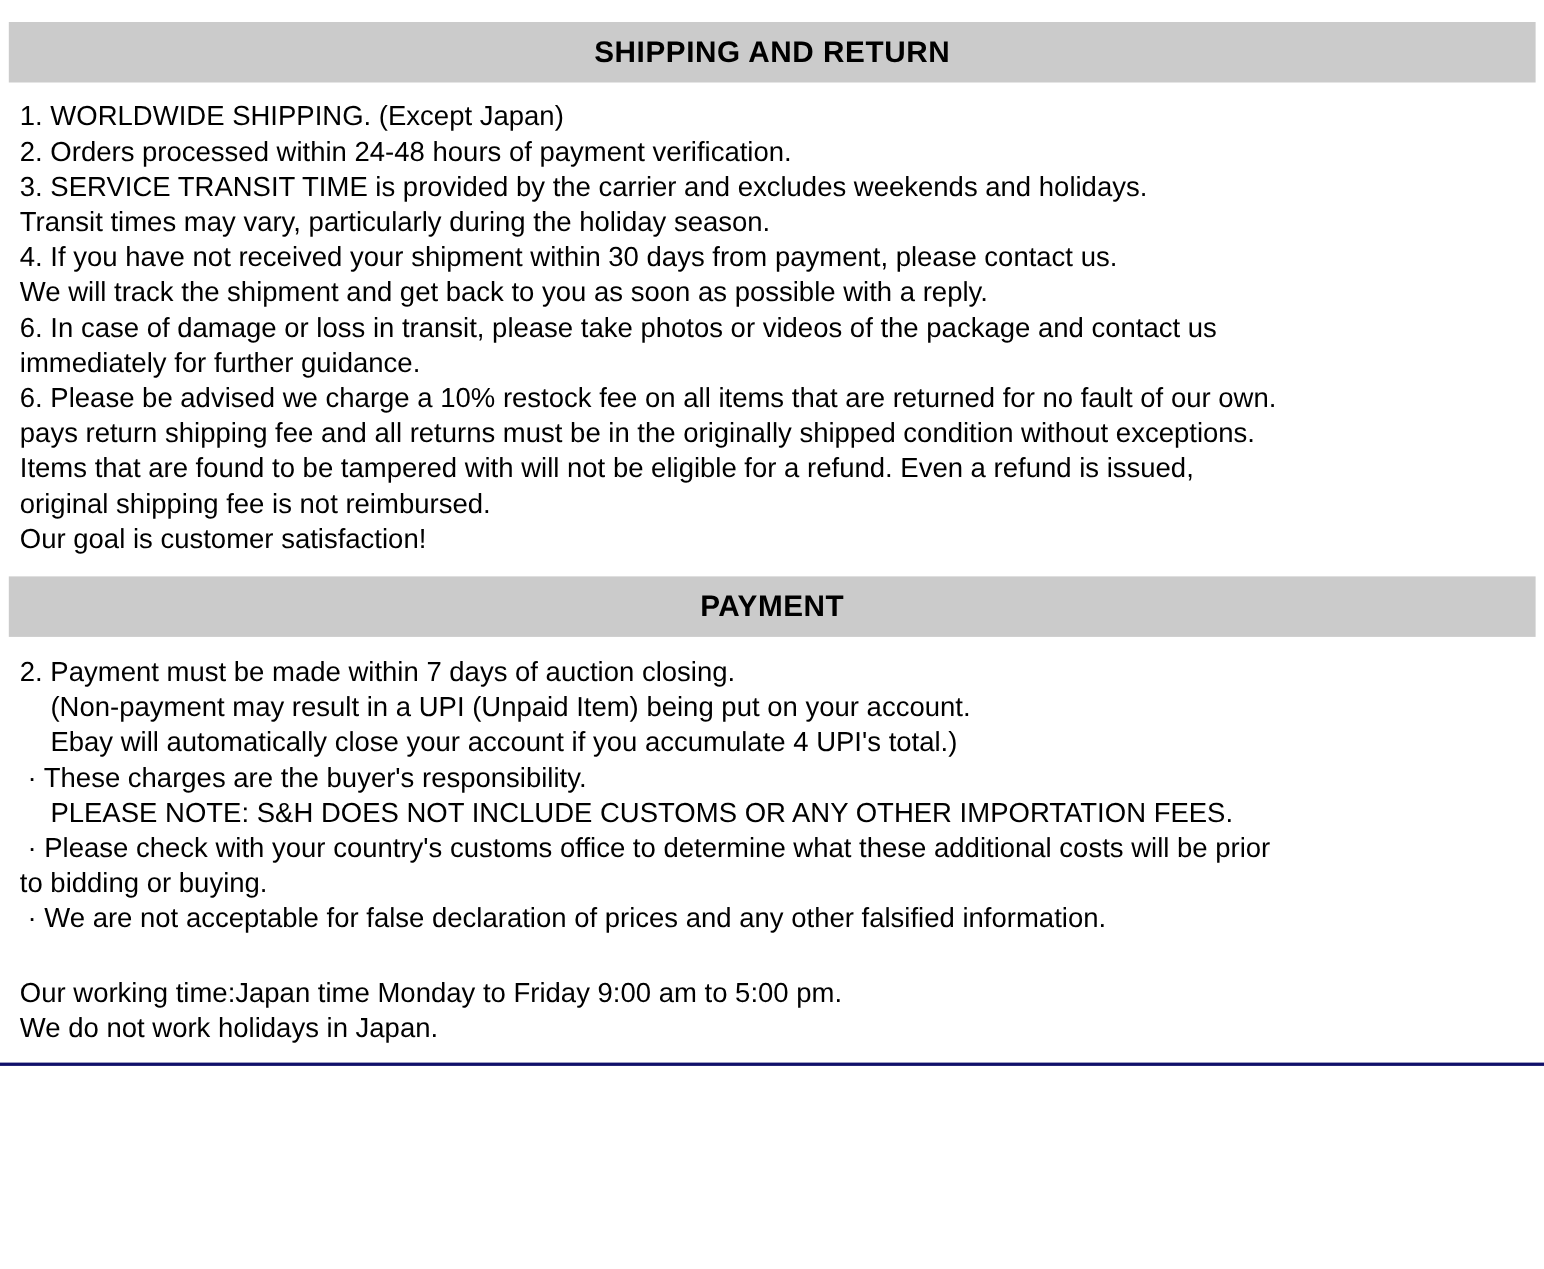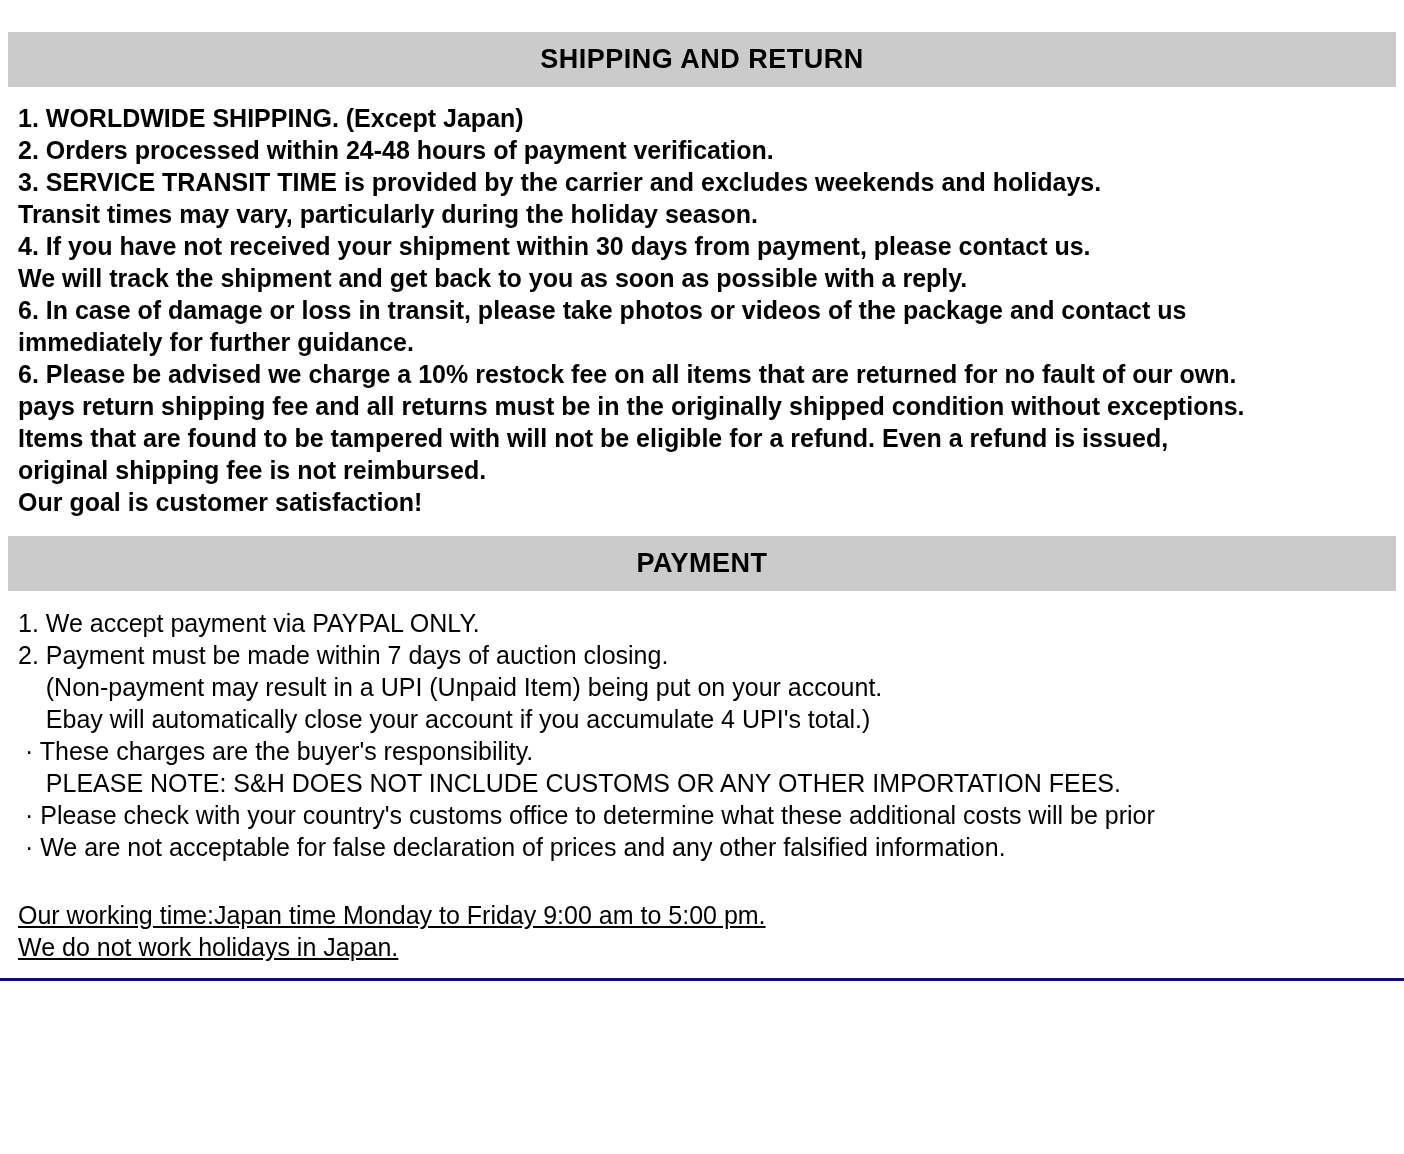--- a/index.html
+++ b/index.html
@@ -8,21 +8,21 @@
     background: #ffffff;
   }
   body {
     width: 1404px;
     height: 1154px;
     overflow: hidden;
     font-family: "Liberation Sans", "DejaVu Sans", sans-serif;
     color: #000000;
   }
   .page {
-    padding-top: 32px;
+    padding-top: 20px;
   }
   .section-header {
     margin: 0 8px;
     height: 55px;
     background: #cbcbcb;
     text-align: center;
   }
   .section-title {
     font-size: 27px;
     font-weight: bold;
@@ -34,23 +34,23 @@
     padding-left: 18px;
     padding-right: 8px;
     font-size: 25px;
   }
   .section-body .line {
     height: 32px;
     line-height: 32px;
     white-space: pre-wrap;
   }
   
-  .body-shipping { margin-top: 15px; margin-bottom: 18px; font-weight: bold; }
+  .body-shipping { margin-top: 15px; margin-bottom: 18px; }
   .body-payment  { margin-top: 16px; margin-bottom: 19px; }
-  .body-about    { margin-top: 36px; margin-bottom: 15px; text-decoration: underline; }
+  .body-about    { margin-top: 36px; margin-bottom: 15px; }
   .bottom-rule {
     width: 100%;
     height: 3px;
     background: #10106a;
   }
 </style>
 </head>
 <body>
 
 <div class="page">
@@ -71,27 +71,27 @@
     <div class="line">pays return shipping fee and all returns must be in the originally shipped condition without exceptions.</div>
     <div class="line">Items that are found to be tampered with will not be eligible for a refund. Even a refund is issued,</div>
     <div class="line">original shipping fee is not reimbursed.</div>
     <div class="line">Our goal is customer satisfaction!</div>
   </div>
 
   <div class="section-header">
     <div class="section-title">PAYMENT</div>
   </div>
   <div class="section-body body-payment">
-    <div class="line">1. We accept payment via PAYPAL ONLY.</div>
     <div class="line">2. Payment must be made within 7 days of auction closing.</div>
     <div class="line">    (Non-payment may result in a UPI (Unpaid Item) being put on your account.</div>
     <div class="line">    Ebay will automatically close your account if you accumulate 4 UPI's total.)</div>
     <div class="line"> · These charges are the buyer's responsibility.</div>
     <div class="line">    PLEASE NOTE: S&amp;H DOES NOT INCLUDE CUSTOMS OR ANY OTHER IMPORTATION FEES.</div>
     <div class="line"> · Please check with your country's customs office to determine what these additional costs will be prior</div>
+    <div class="line">to bidding or buying.</div>
     <div class="line"> · We are not acceptable for false declaration of prices and any other falsified information.</div>
   </div>
 
   <div class="section-body body-about">
     <div class="line">Our working time:Japan time Monday to Friday 9:00 am to 5:00 pm.</div>
     <div class="line">We do not work holidays in Japan.</div>
   </div>
 
   <div class="bottom-rule"></div>
 

